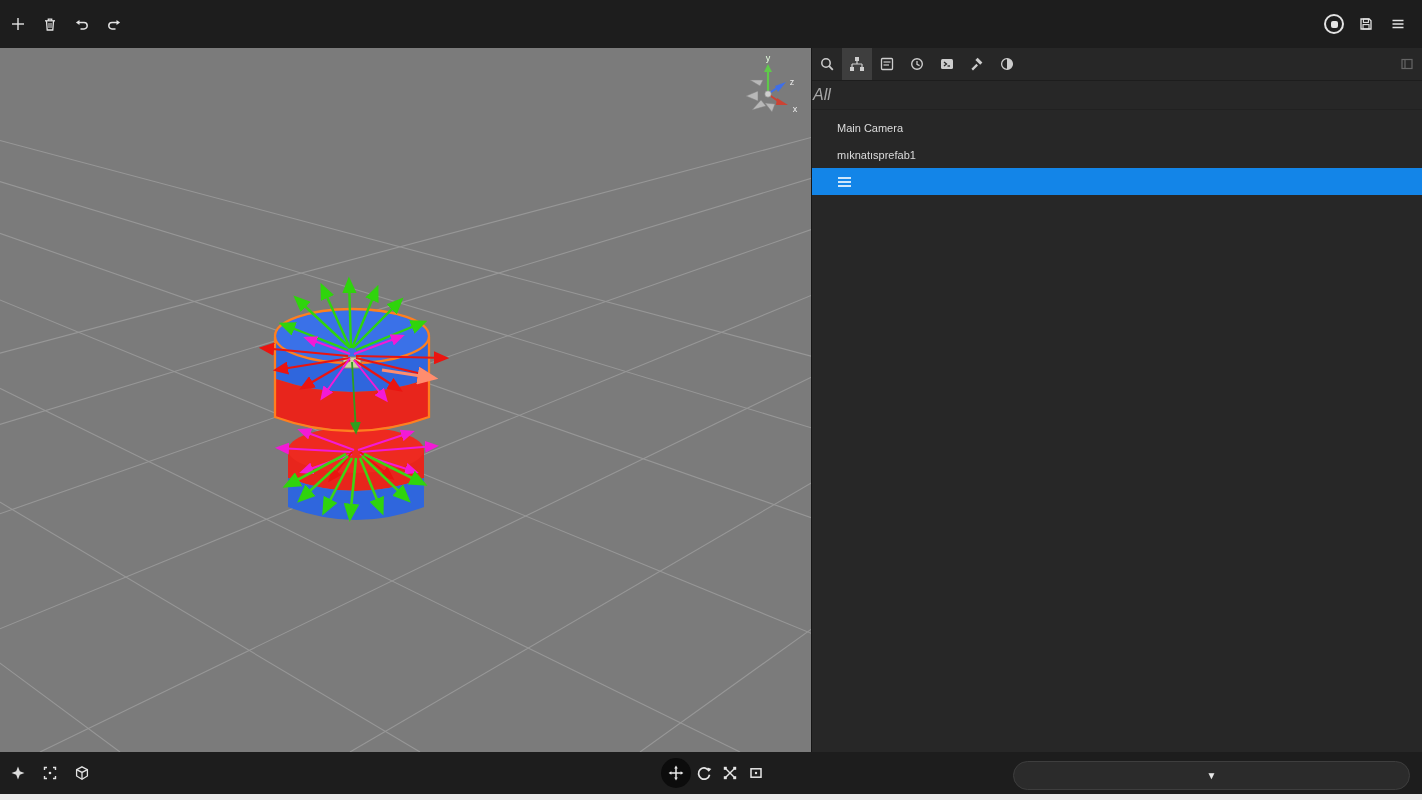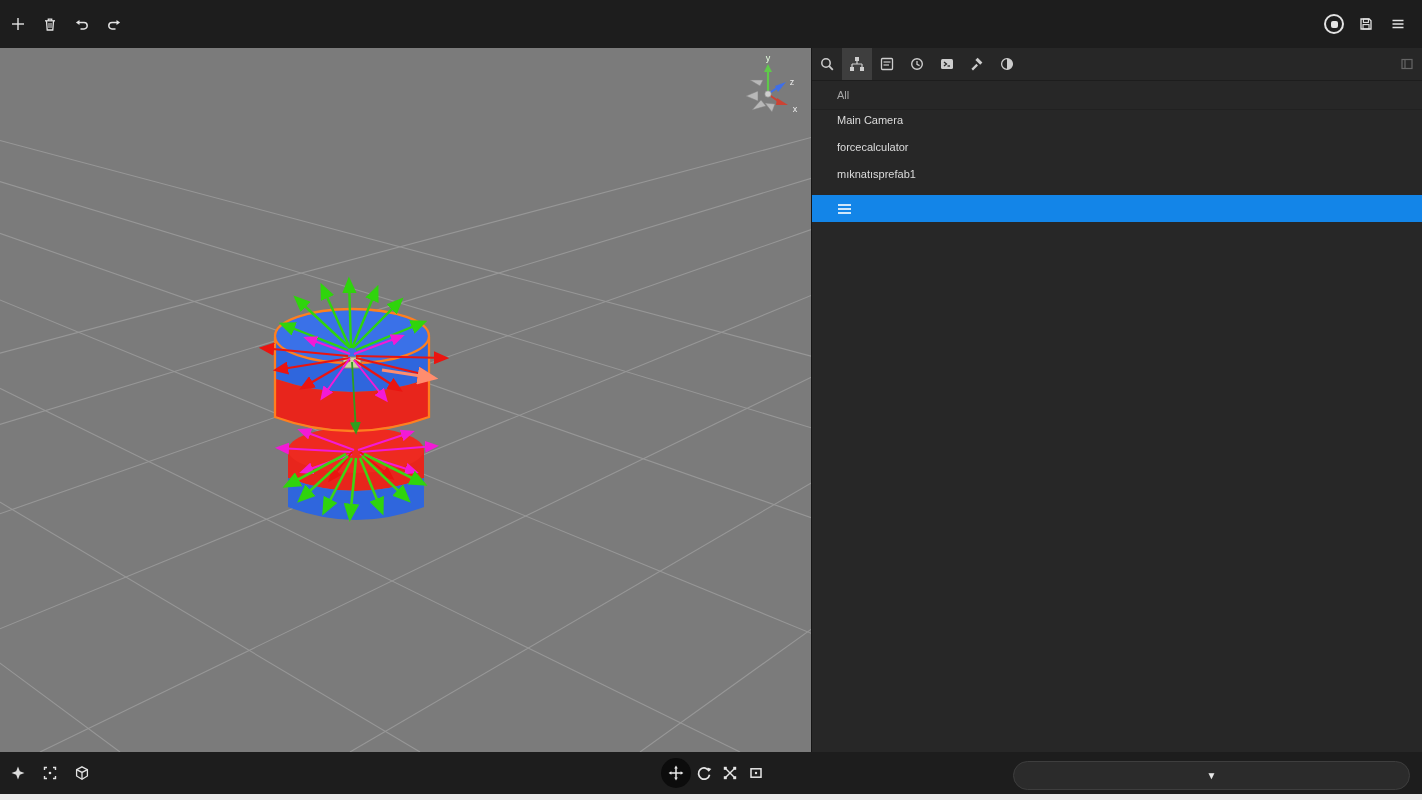--- a/index.html
+++ b/index.html
@@ -30,24 +30,24 @@
   
   .right-panel{flex:1;display:flex;flex-direction:column;background:#272727;
     border-left:1px solid #161616;min-width:0}
   .tabbar{height:33px;flex:0 0 33px;display:flex;align-items:stretch;
     border-bottom:1px solid #1d1d1d}
   .tab{width:30px;display:flex;align-items:center;justify-content:center;color:#cdcdcd}
   .tab.active{background:#3e3e3e}
   .tab-spacer{flex:1}
   .panel-opt{width:30px;display:flex;align-items:center;justify-content:center;
     color:#707070;opacity:.85}
-  .filter-row{height:29px;flex:0 0 29px;display:flex;align-items:center;padding-left:25px;
-    font-size:11px;color:#a6a6a6;border-bottom:1px solid #212121}
+  .filter-row{height:29px;flex:0 0 29px;display:flex;align-items:center;padding-left:1px;
+    font-size:16px;font-style:italic;color:#a6a6a6;border-bottom:1px solid #212121}
   .list{flex:1;padding-top:4px;overflow:hidden}
-  .row{height:27px;display:flex;padding:0 12px 0 25px;
+  .row{height:27px;display:flex;align-items:center;padding:0 12px 0 25px;
     font-size:11px;color:#dcdcdc}
   .row.selected{background:#1385e8;color:#ffffff}
   .row-label{flex:1;white-space:nowrap;overflow:hidden;text-overflow:ellipsis}
   .row-menu{display:flex;align-items:center;color:#ffffff}
 
   
   .bottom-bar{height:48px;flex:0 0 48px;background:#1d1d1d;position:relative;
     display:flex;align-items:center;padding:0 8px 6px 2px}
   .bb-left{display:flex;align-items:center}
   .tools{position:absolute;left:661px;top:0;bottom:6px;display:flex;align-items:center}
@@ -335,23 +335,20 @@
 
       <div class="filter-row">
         <span>All</span>
       </div>
 
       <div class="list">
         <div class="row">
           <span class="row-label">Main Camera</span>
         </div>
         <div class="row">
-          <span class="row-label">forcecalculator</span>
-        </div>
-        <div class="row">
           <span class="row-label">mıknatısprefab1</span>
         </div>
         <div class="row selected">
           <span class="row-menu">
             <svg width="15" height="12" viewBox="0 0 15 12" stroke="currentColor" stroke-width="1.6">
               <line x1="1" y1="2" x2="14" y2="2"></line>
               <line x1="1" y1="6" x2="14" y2="6"></line>
               <line x1="1" y1="10" x2="14" y2="10"></line>
             </svg>
           </span>

